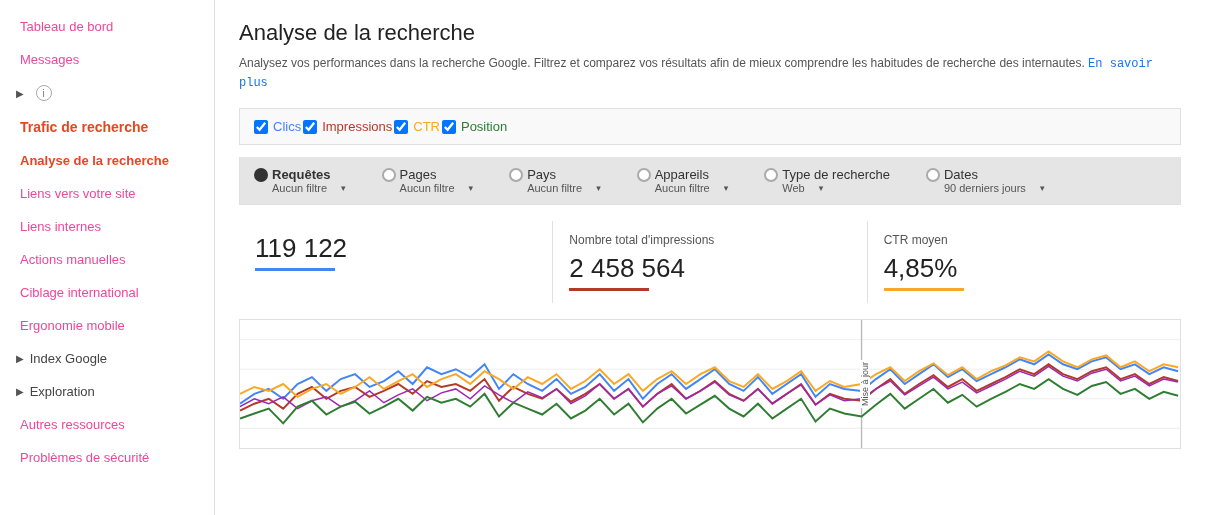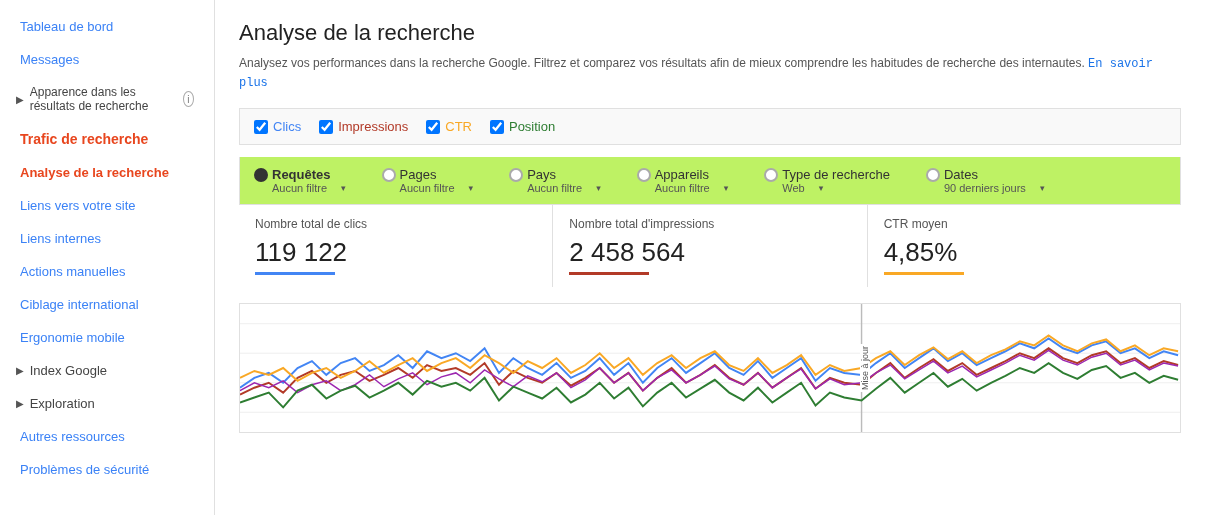--- a/index.html
+++ b/index.html
@@ -11,21 +11,21 @@
       min-width: 215px;
       background: #fff;
       border-right: 1px solid #e0e0e0;
       padding: 10px 0;
       overflow-y: auto;
       height: 515px;
     }
     .sidebar-item {
       padding: 9px 20px;
       cursor: pointer;
-      color: #3b82f6;
+      color: #ec4899;
       font-size: 13px;
       display: flex;
       align-items: center;
     }
     .sidebar-item.active { color: #e8461e; font-weight: bold; }
     .sidebar-section-title {
       padding: 9px 20px;
       color: #e8461e;
       font-size: 14px;
       font-weight: bold;
@@ -70,21 +70,21 @@
       color: #555;
       margin-bottom: 16px;
       line-height: 1.5;
     }
     .page-desc a { color: #1a73e8; text-decoration: none; font-family: Liberation Mono, monospace; }
 
     
     .checkboxes-row {
       display: flex;
       align-items: center;
-      gap: 18px;
+      gap: 2px;
       background: #f9f9f9;
       border: 1px solid #e0e0e0;
       padding: 10px 14px;
       margin-bottom: 12px;
     }
     .checkbox-item {
       display: flex;
       align-items: center;
       gap: 5px;
       font-size: 13px;
@@ -94,24 +94,25 @@
     .cb-clics { color: #4285f4; }
     .cb-impressions { color: #b23a28; }
     .cb-ctr { color: #f9a825; }
     .cb-position { color: #2e7d32; }
 
     
     .filter-row {
       display: flex;
       align-items: center;
       gap: 0;
-      background: #bef264;
+      background: #e5e5e5;
       border: 1px solid #e0e0e0;
       border-top: none;
       padding: 10px 14px;
+      margin-bottom: 16px;
       flex-wrap: wrap;
       gap: 8px;
     }
     .filter-item {
       display: flex;
       flex-direction: column;
       align-items: flex-start;
       margin-right: 28px;
     }
     .filter-item-row {
@@ -214,21 +215,20 @@
 
 <div id="sidebar">
   <div class="sidebar-item">
     <span>Tableau de bord</span>
   </div>
   <div class="sidebar-item">
     <span>Messages</span>
   </div>
   <div class="sidebar-item collapsible" style="padding-left:16px;">
     <span class="arrow">▶</span>
-    <span style="font-size:12px;">Apparence dans les résultats de recherche</span>
     <span class="info-icon">i</span>
   </div>
   <div class="sidebar-section-title">
     <span>Trafic de recherche</span>
   </div>
   <div class="sidebar-item active">
     <span>Analyse de la recherche</span>
   </div>
   <div class="sidebar-item sub">
     <span>Liens vers votre site</span>
@@ -345,21 +345,20 @@
       </div>
       <div class="filter-sub">
         <span>90 derniers jours</span>
         <span class="dropdown-arrow">▾</span>
       </div>
     </div>
   </div>
 
   <div class="stats-row">
     <div class="stat-box">
-      <div class="stat-label">Nombre total de clics</div>
       <div class="stat-value">119 122</div>
       <div class="stat-bar bar-blue"></div>
     </div>
     <div class="stat-box">
       <div class="stat-label">Nombre total d'impressions</div>
       <div class="stat-value">2 458 564</div>
       <div class="stat-bar bar-red"></div>
     </div>
     <div class="stat-box">
       <div class="stat-label">CTR moyen</div>

